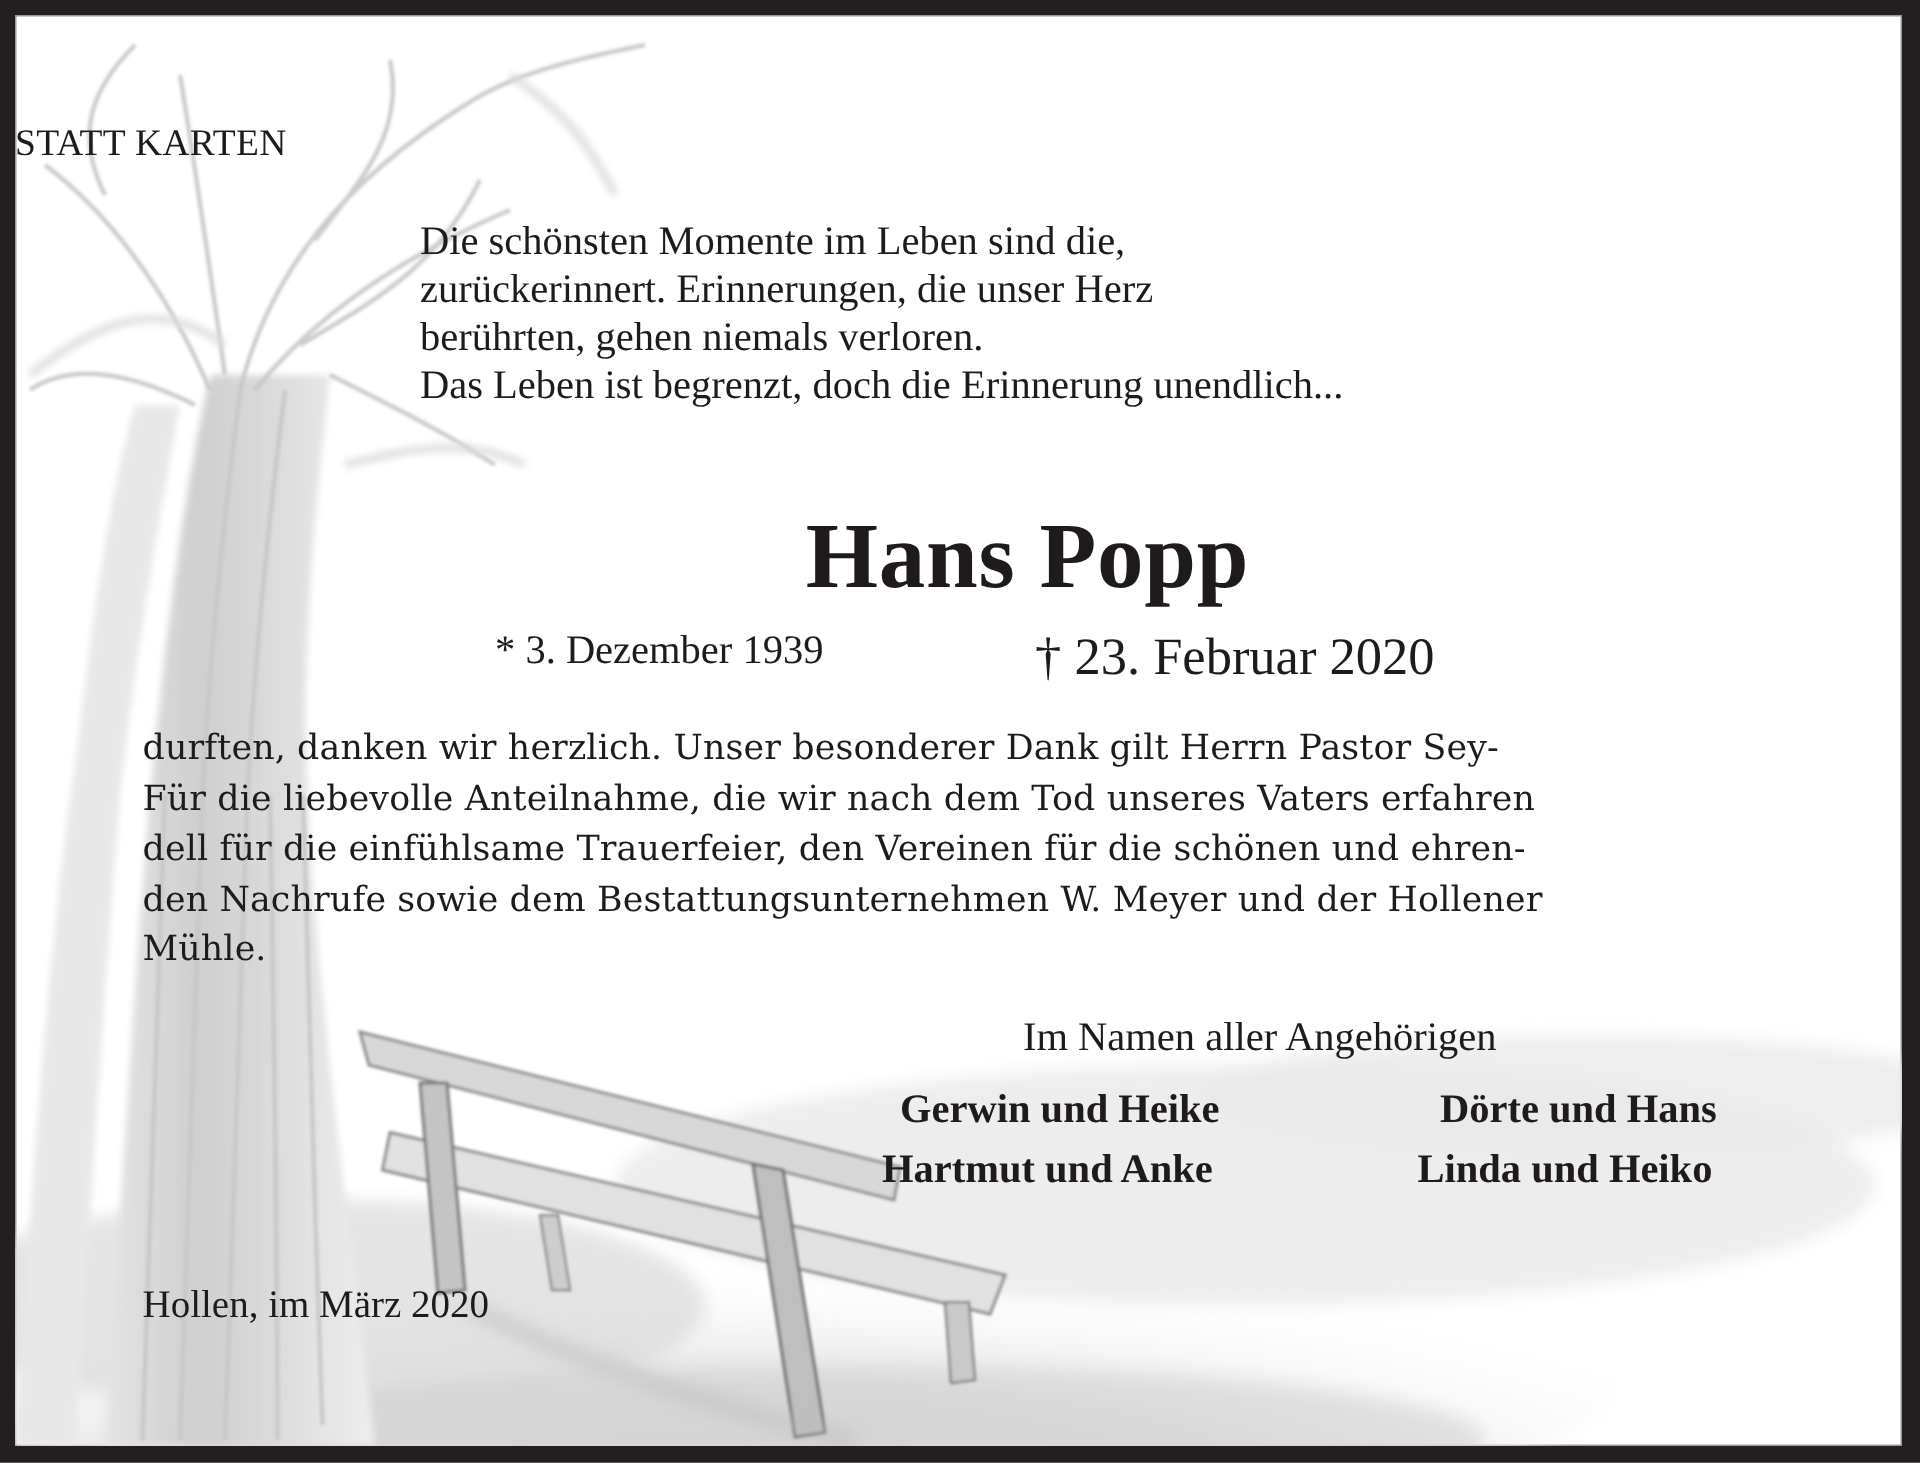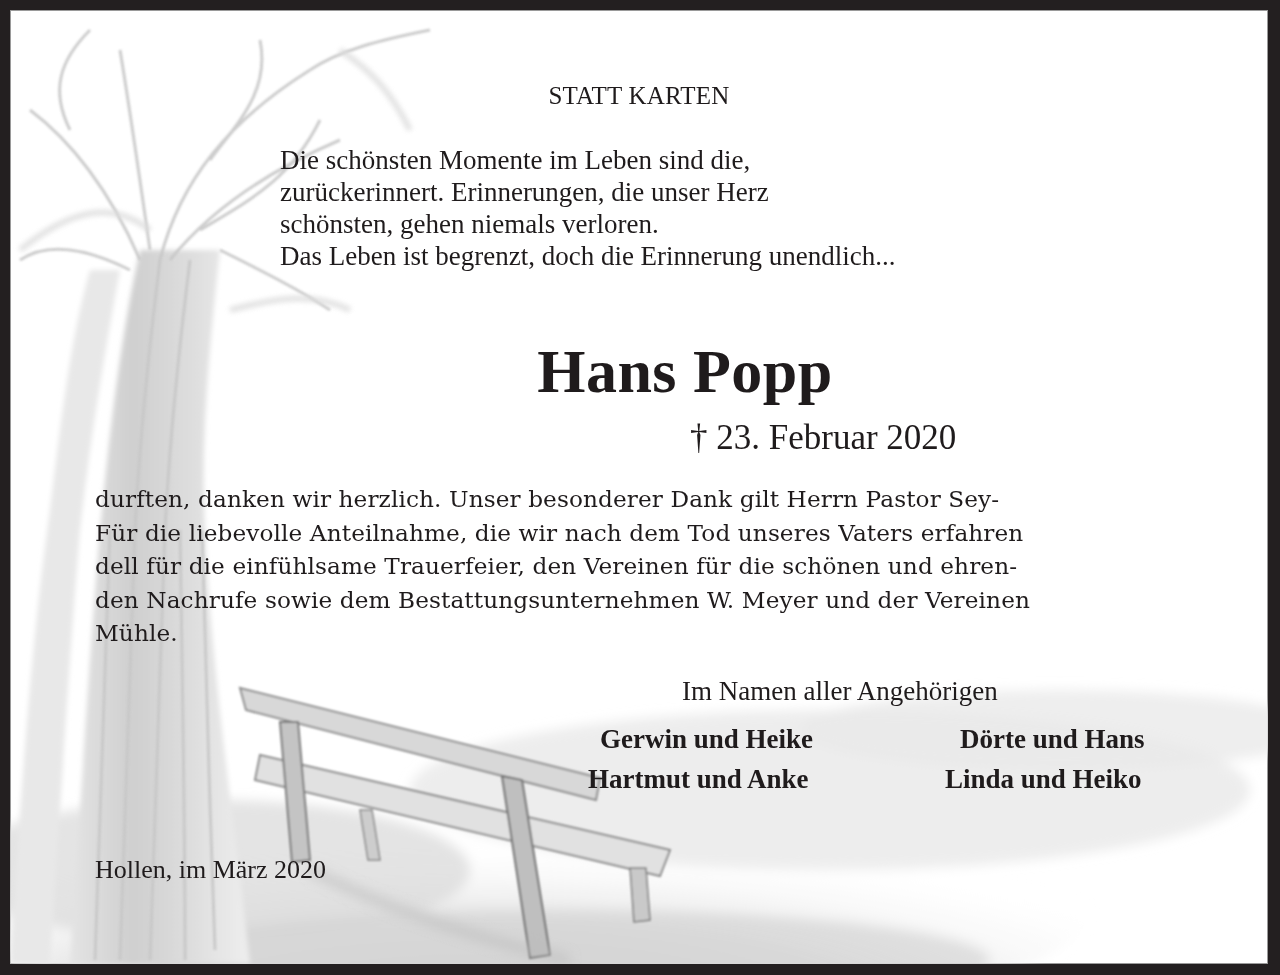--- a/index.html
+++ b/index.html
@@ -30,21 +30,21 @@
     .text {
       position: absolute;
       font-family: "DejaVu Serif", "Liberation Serif", serif;
       color: #1f1b1c;
       white-space: nowrap;
     }
     .statt {
       left: 0;
       width: 1258px;
       top: 72px;
-      text-align: center;
+      text-align: left;
       font-family: "Liberation Serif", serif;
       font-size: 25px;
       letter-spacing: 0.2px;
     }
     .poem {
       left: 270px;
       top: 134px;
       font-family: "Liberation Serif", serif;
       font-size: 27px;
       line-height: 32px;
@@ -190,33 +190,34 @@
 
       <path d="M300 860 C 380 900, 470 930, 560 950" stroke="#bcbcbc" stroke-width="10" fill="none" opacity="0.6" filter="url(#blur6)"></path>
     </g>
   </svg>
 
   <div class="text statt">STATT KARTEN</div>
 
   <div class="text poem">
     <div>Die schönsten Momente im Leben sind die,</div>
     <div>zurückerinnert. Erinnerungen, die unser Herz</div>
-    <div>schönsten, gehen niemals verloren.</div>
+    <div>berührten, gehen niemals verloren.</div>
     <div>Das Leben ist begrenzt, doch die Erinnerung unendlich...</div>
   </div>
 
   <div class="text name">Hans Popp</div>
 
+  <div class="text birth">* 3. Dezember 1939</div>
   <div class="text death">† 23. Februar 2020</div>
 
   <div class="text body">
     <div>durften, danken wir herzlich. Unser besonderer Dank gilt Herrn Pastor Sey-</div>
     <div>Für die liebevolle Anteilnahme, die wir nach dem Tod unseres Vaters erfahren</div>
     <div>dell für die einfühlsame Trauerfeier, den Vereinen für die schönen und ehren-</div>
-    <div>den Nachrufe sowie dem Bestattungsunternehmen W. Meyer und der Vereinen</div>
+    <div>den Nachrufe sowie dem Bestattungsunternehmen W. Meyer und der Hollener</div>
     <div>Mühle.</div>
   </div>
 
   <div class="text behalf">Im Namen aller Angehörigen</div>
 
   <div class="text sig sig1">Gerwin und Heike</div>
   <div class="text sig sig2">Dörte und Hans</div>
   <div class="text sig sig3">Hartmut und Anke</div>
   <div class="text sig sig4">Linda und Heiko</div>
 

